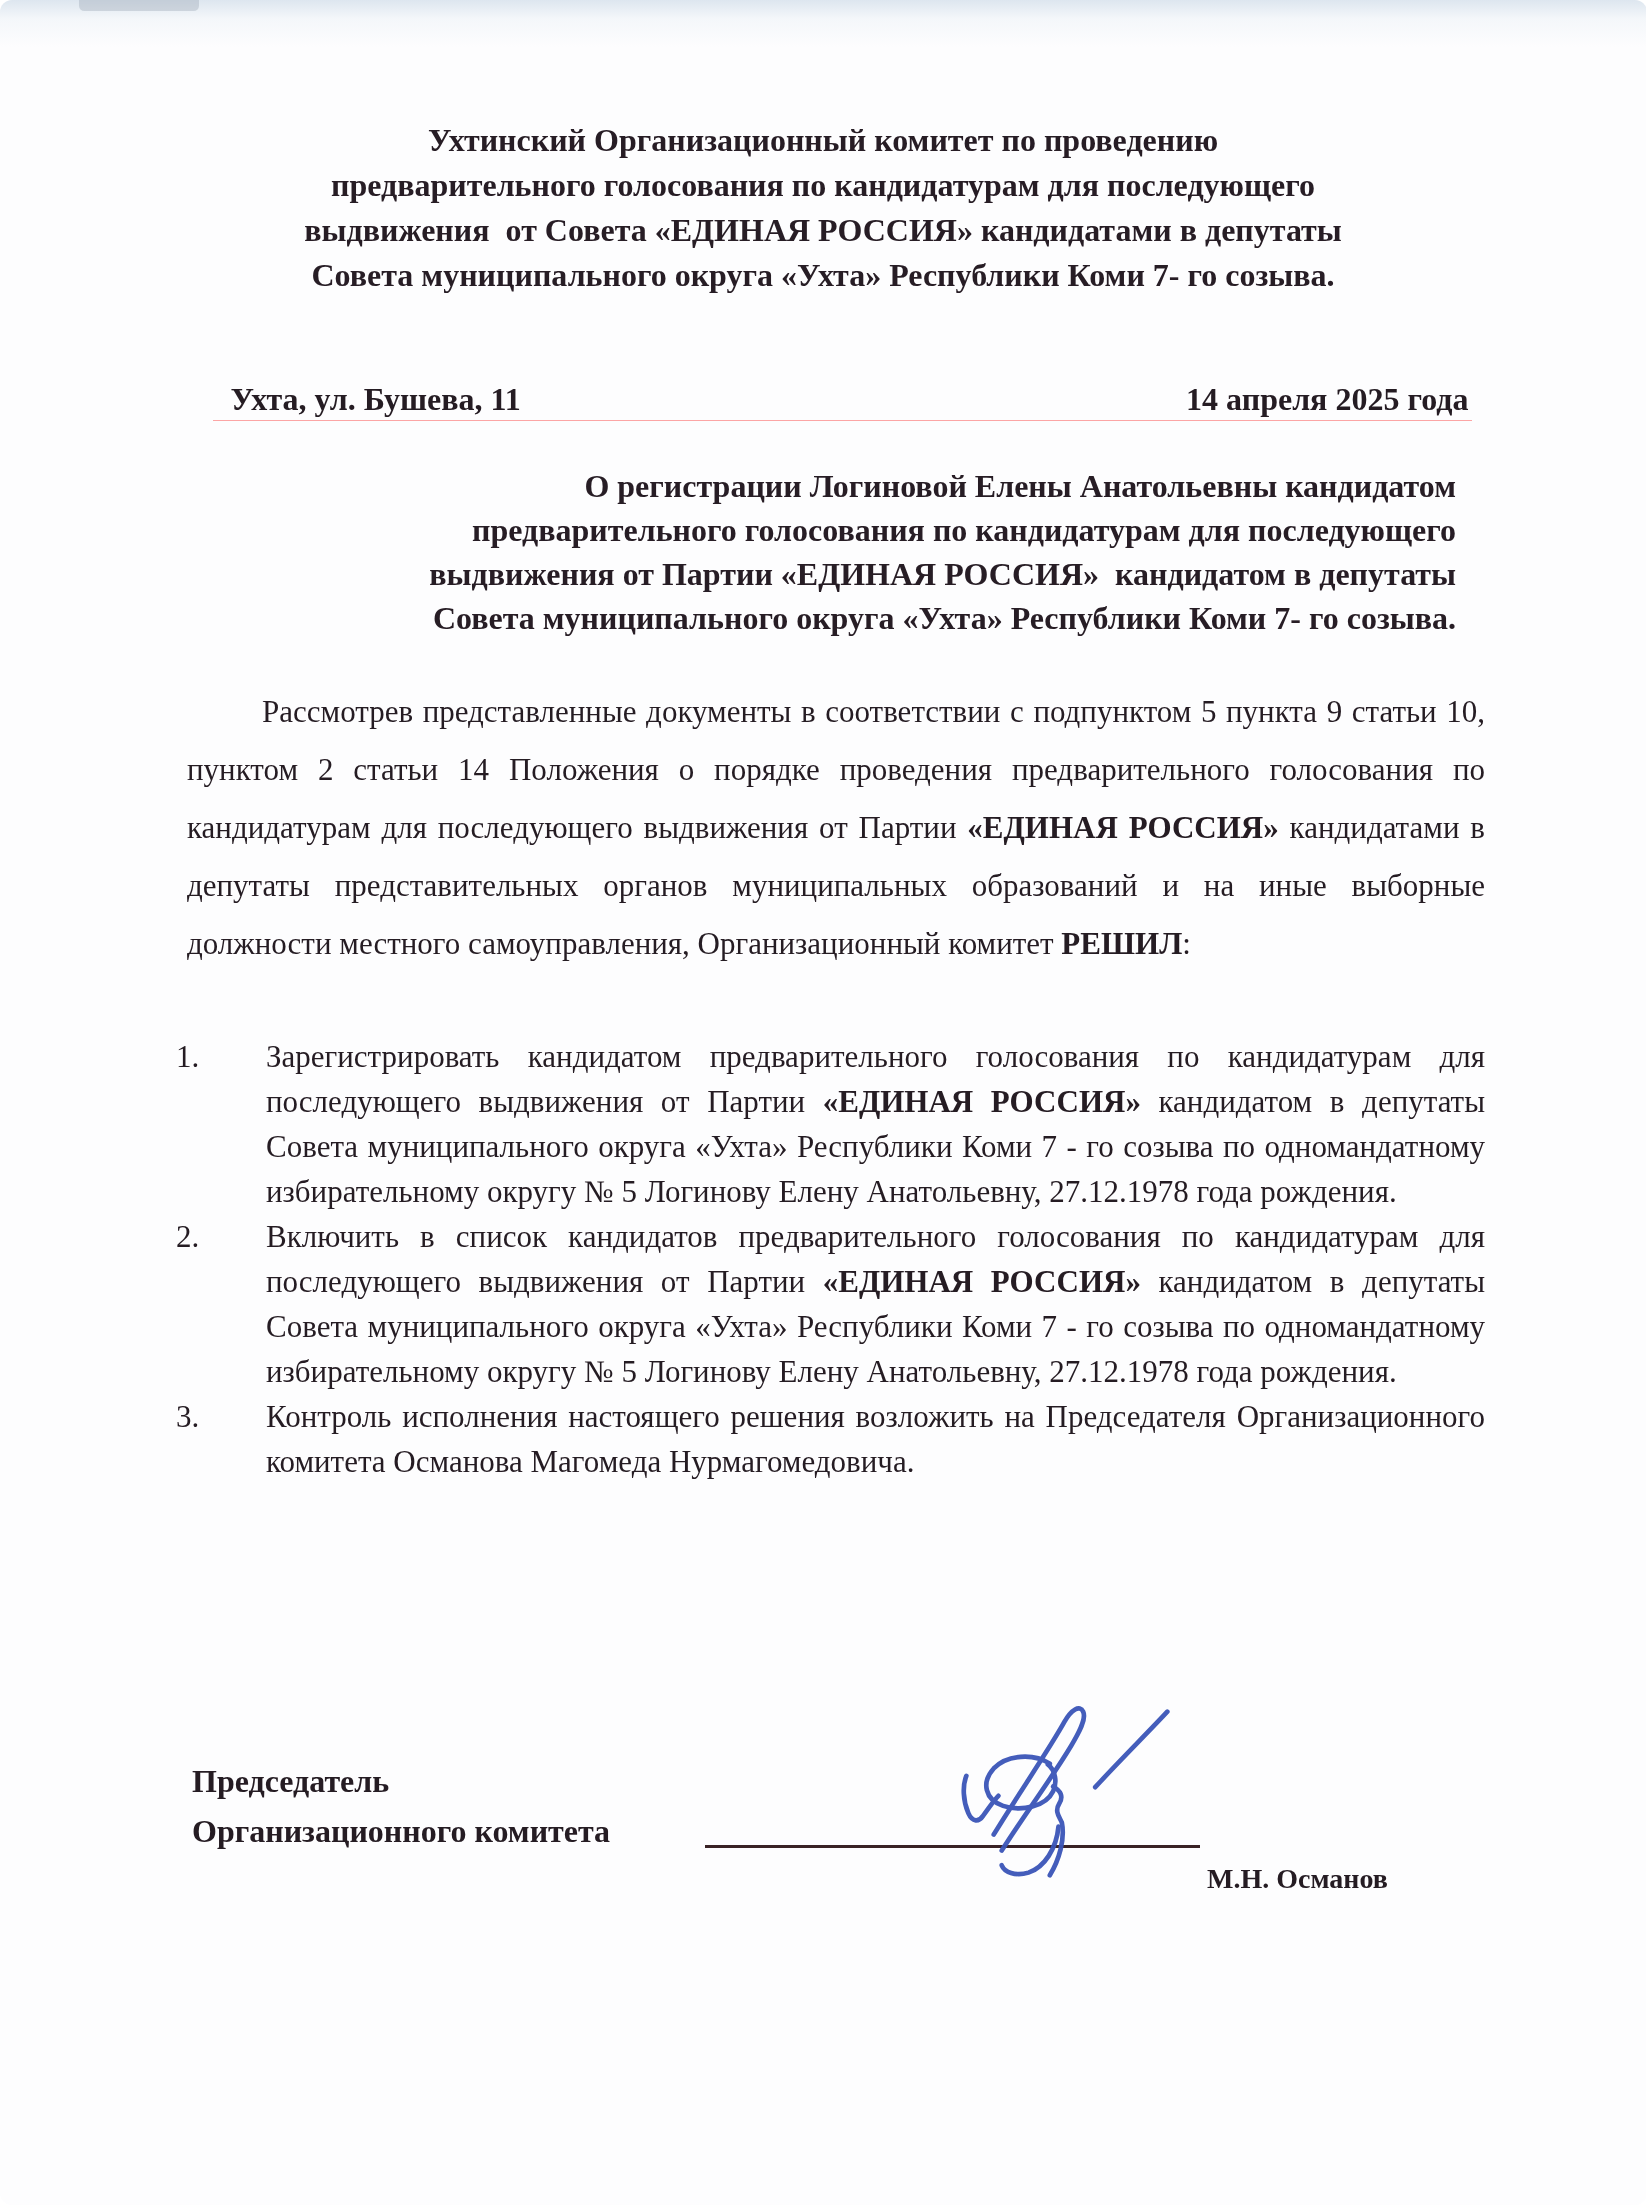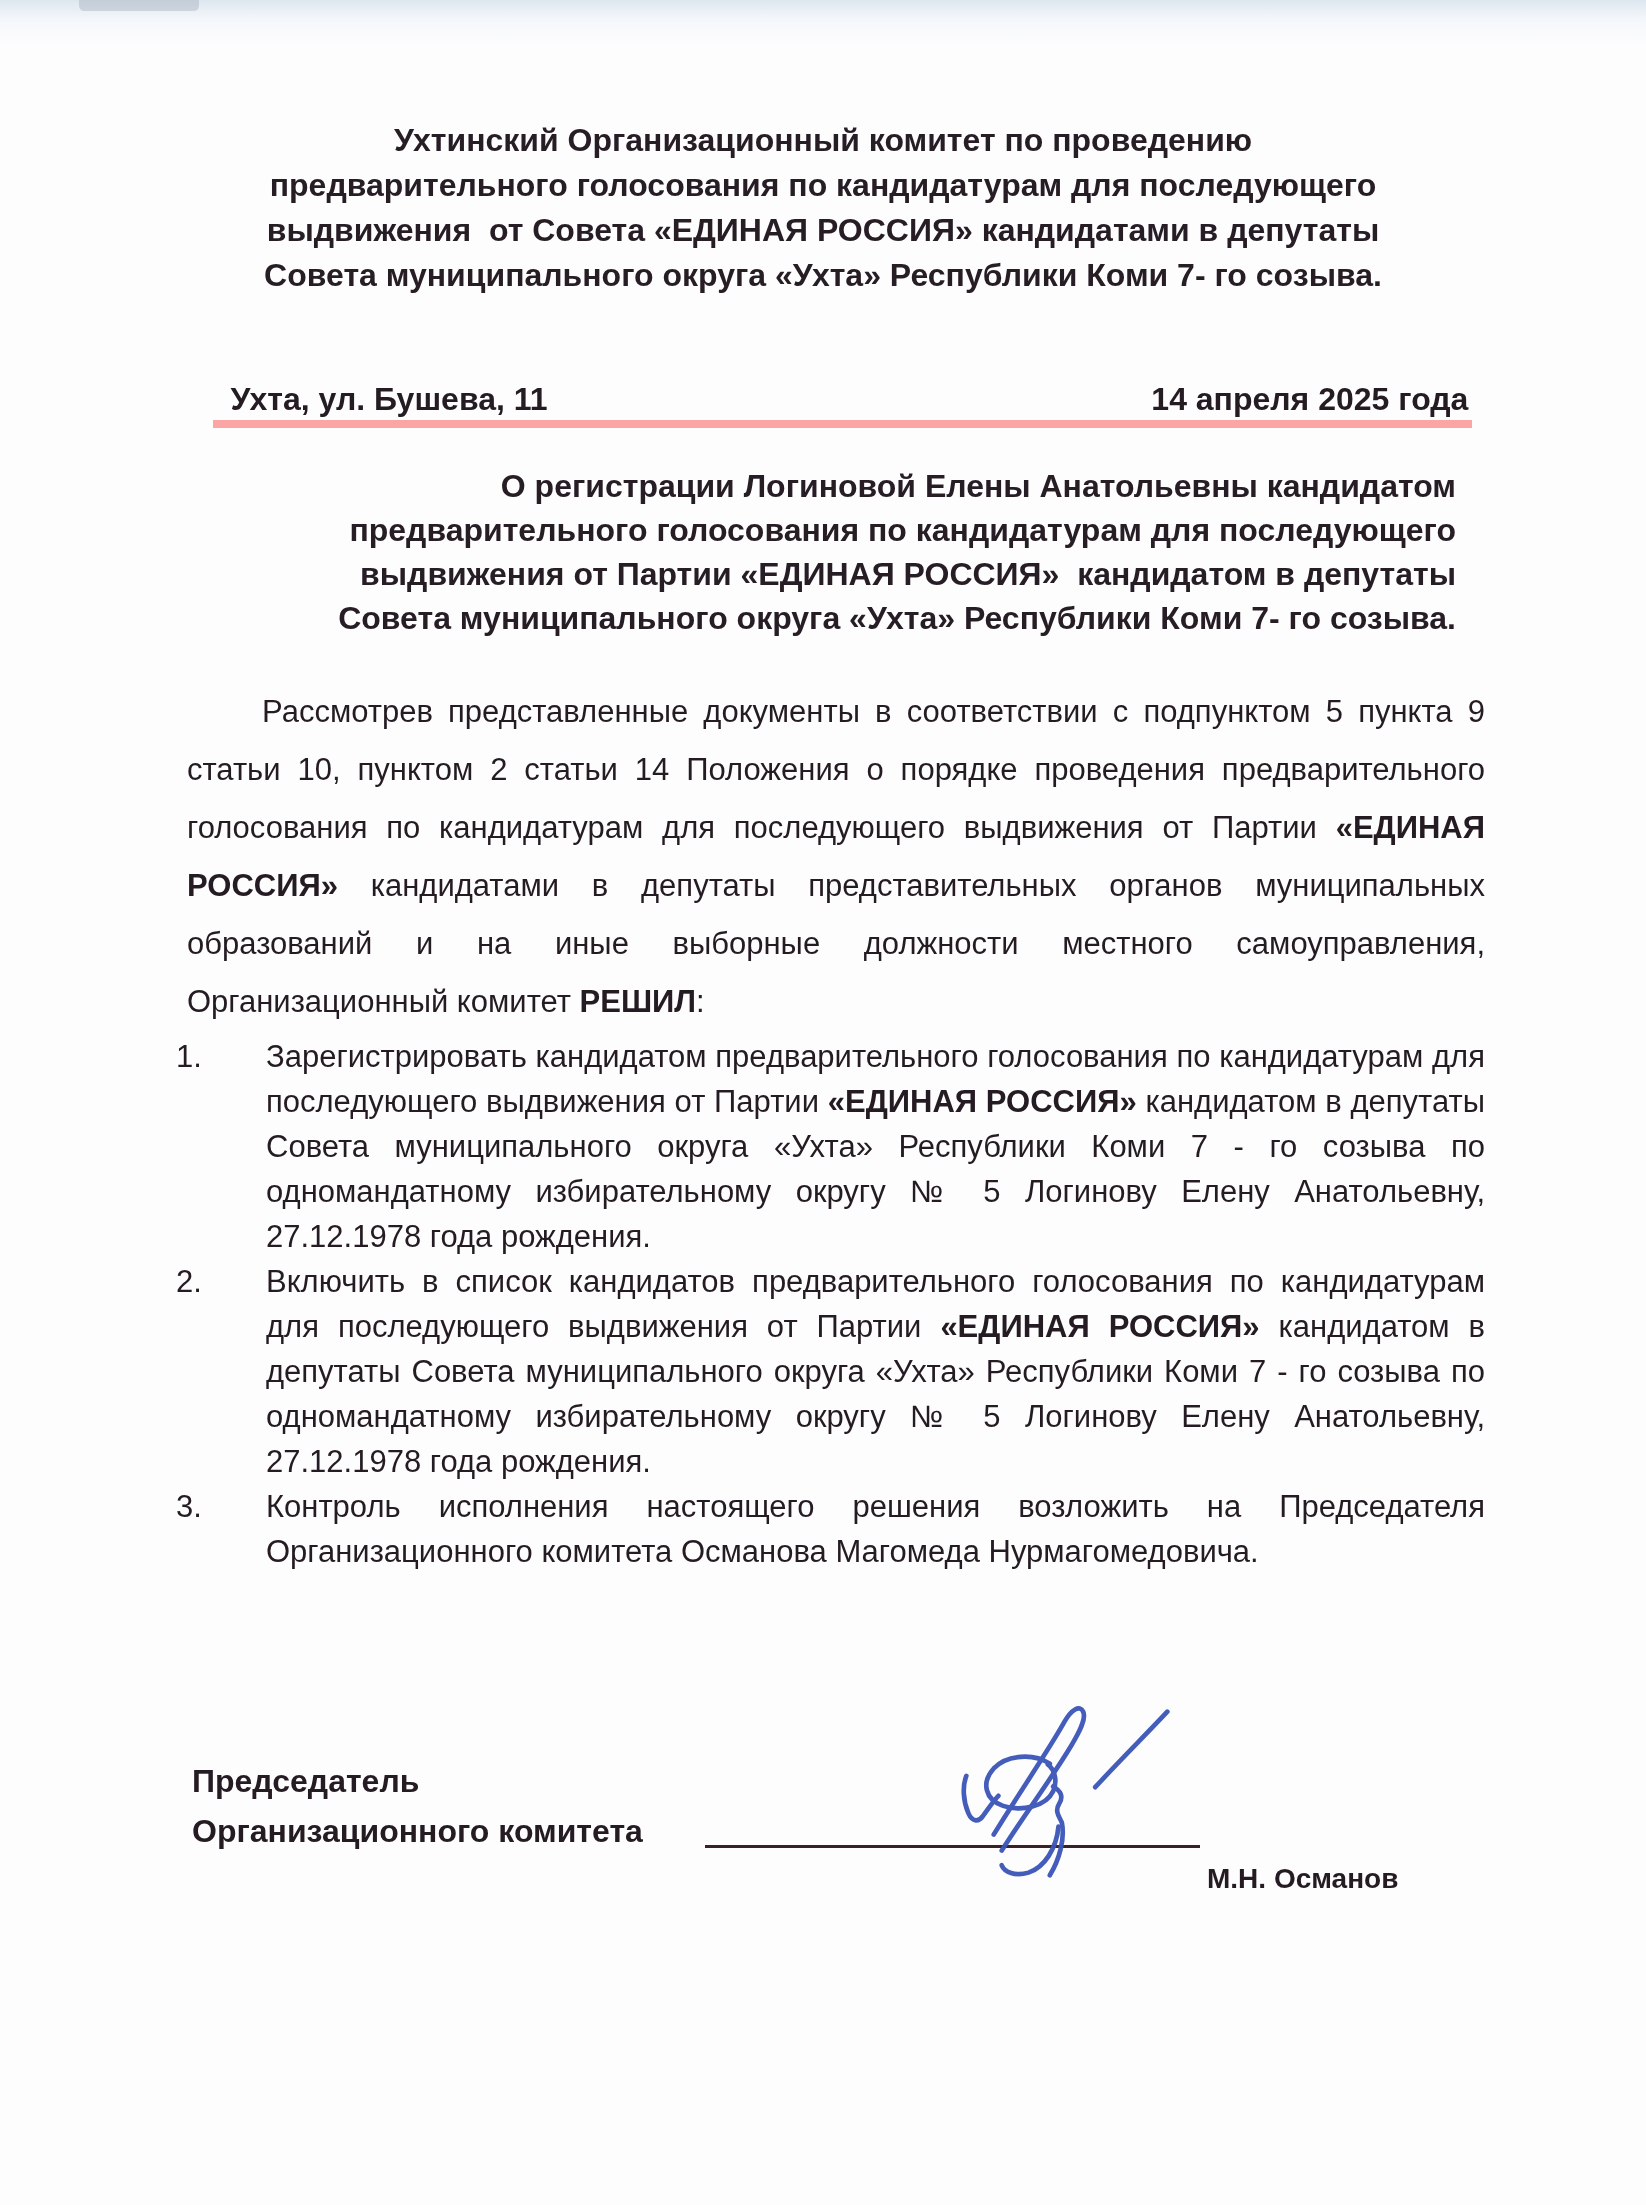--- a/index.html
+++ b/index.html
@@ -1,22 +1,23 @@
 <!DOCTYPE html>
 <html lang="ru" style="font-size:10.7px"><head>
 <meta charset="utf-8">
 <style>
   html,body{margin:0;padding:0;}
   .page{
     position:relative;
     width:1647px;height:2205px;
     background:#fdfdfe;
-    font-family:Liberation Sans, sans-serif;
+    font-family:Liberation Serif, serif;
     color:#251c23;
     overflow:hidden;
+    border-radius:12px;
   }
   
   .scan-edge-top{
     position:absolute;left:0;top:0;width:1647px;height:47px;
     background:linear-gradient(#dde6ef 0%, rgba(237,242,247,.55) 40%, rgba(255,255,255,0) 100%);
     pointer-events:none;
   }
   .scan-smudge{
     position:absolute;left:79px;top:0;width:120px;height:10.7px;
     background:rgba(150,160,175,.35);border-radius:0 0 5.3px 5.3px;
@@ -30,21 +31,21 @@
   }
   .decision-title{
     position:absolute;left:190px;width:1266px;top:335px;
     font-size:33px;line-height:39px;font-weight:bold;text-align:center;
     letter-spacing:1.3px;color:#2a1f28;
   }
   .place-date-row{
     position:absolute;left:213px;top:380px;width:1238px;
     display:flex;justify-content:space-between;align-items:flex-end;
     font-size:32px;line-height:39px;font-weight:bold;
-    border-bottom:8px solid #fca5a5;
+    border-bottom:1px solid #fca5a5;
     padding:0 4px 1.3px 17.4px;
   }
   .subject-block{
     position:absolute;left:190px;width:1266px;top:464px;
     font-size:32px;line-height:44px;font-weight:bold;text-align:right;
     color:#271d25;
   }
   .body-par{
     position:absolute;left:187px;width:1298px;top:683px;
     font-size:31px;line-height:58px;text-align:justify;

